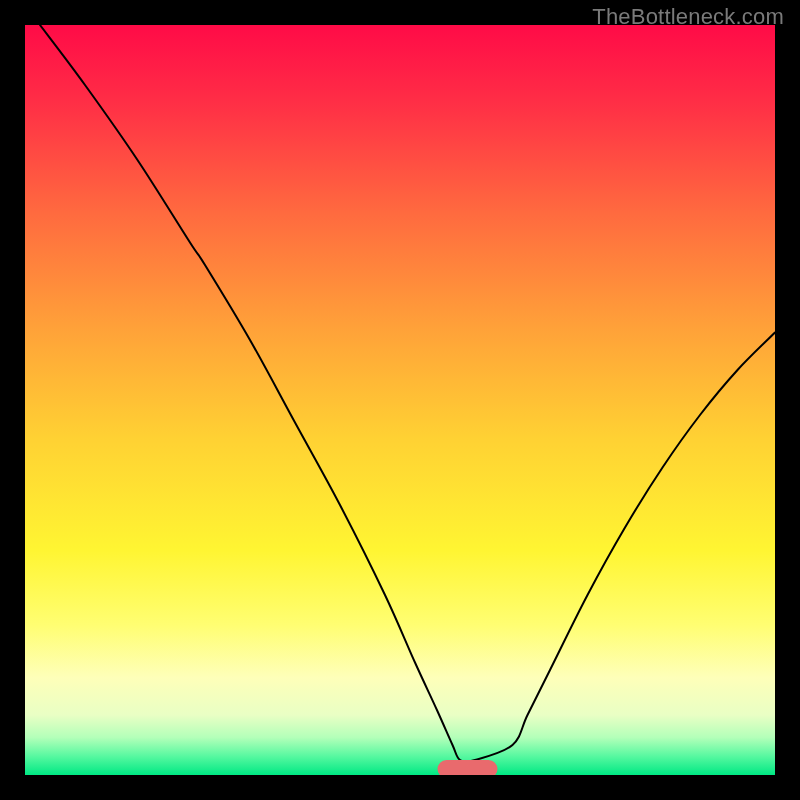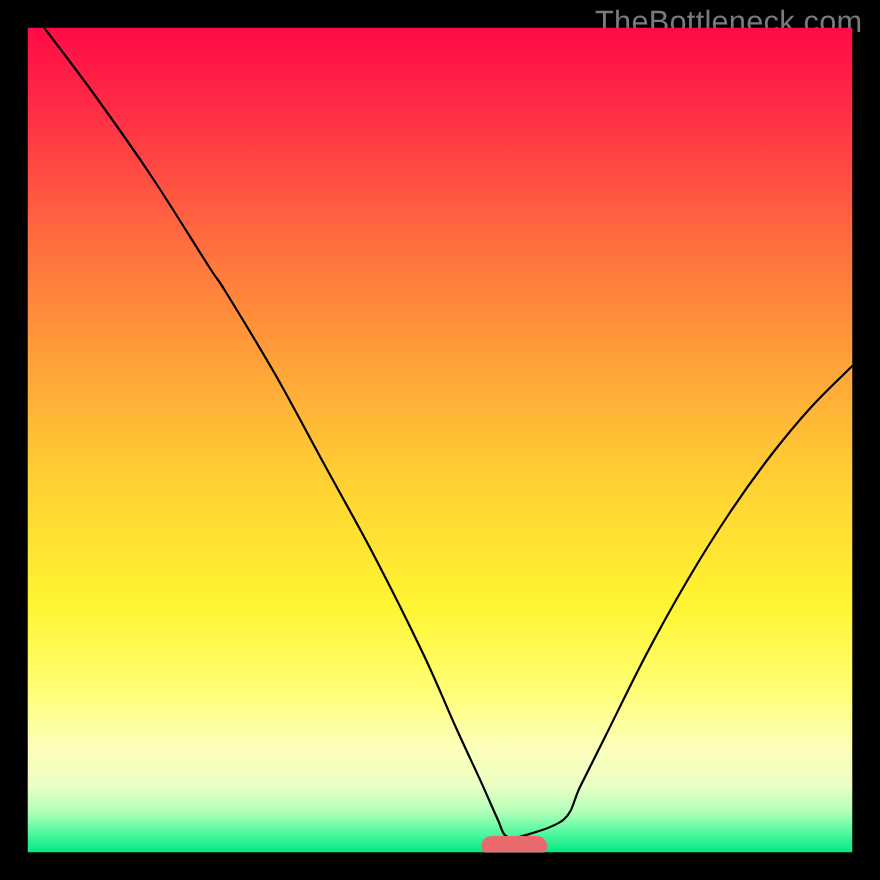--- a/index.html
+++ b/index.html
@@ -27,21 +27,21 @@
   .plot-area svg {
     display: block;
     width: 750px;
     height: 750px;
   }
   .watermark {
     position: absolute;
     top: 4px;
     right: 16px;
     color: #7a7a7a;
-    font-size: 28px;
+    font-size: 22px;
     font-weight: 500;
     letter-spacing: 0.2px;
     user-select: none;
   }
 </style>
 </head>
 <body>
 
 <div class="frame">
   <div class="watermark">TheBottleneck.com</div>

